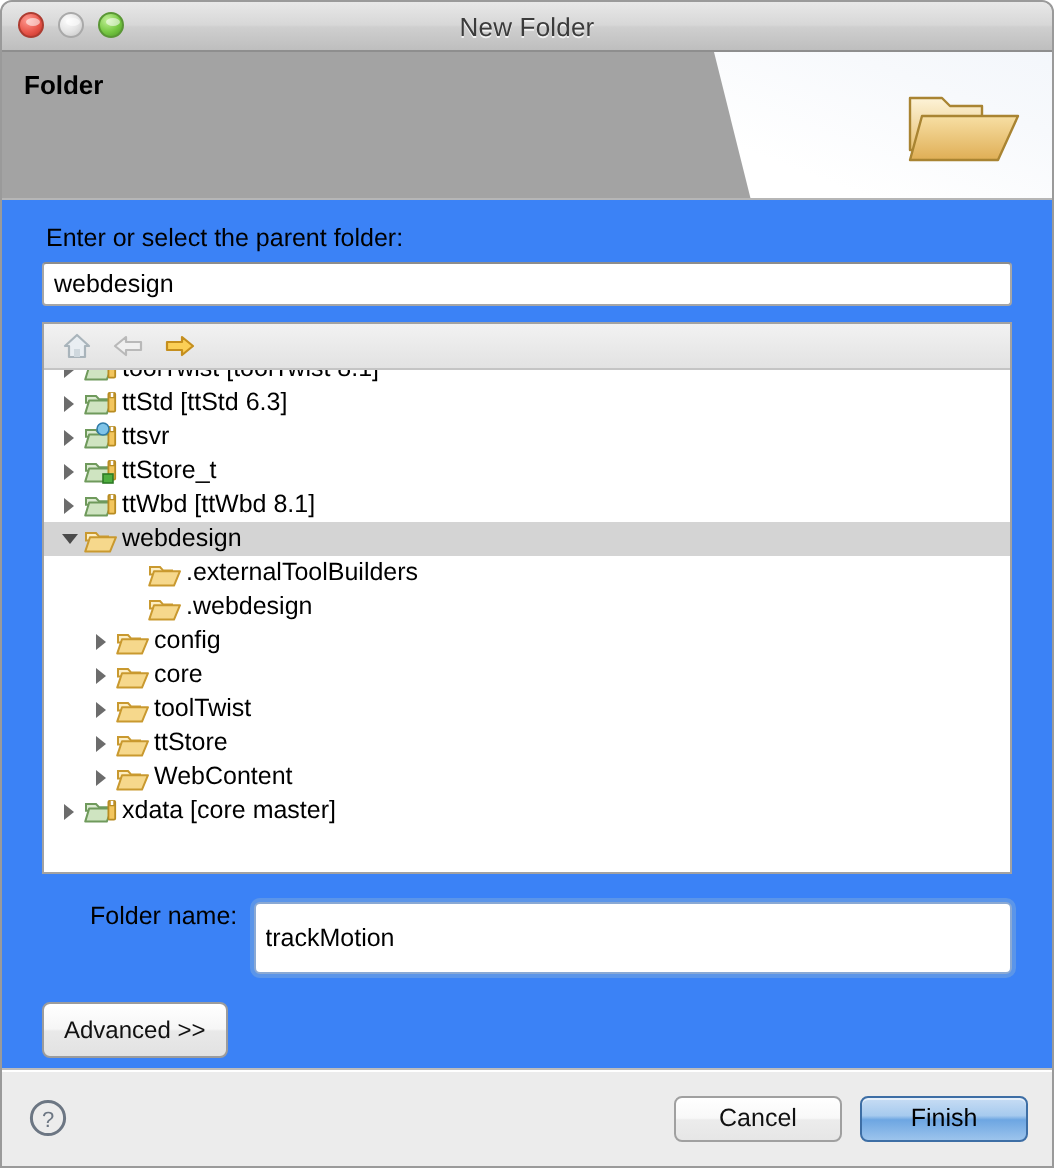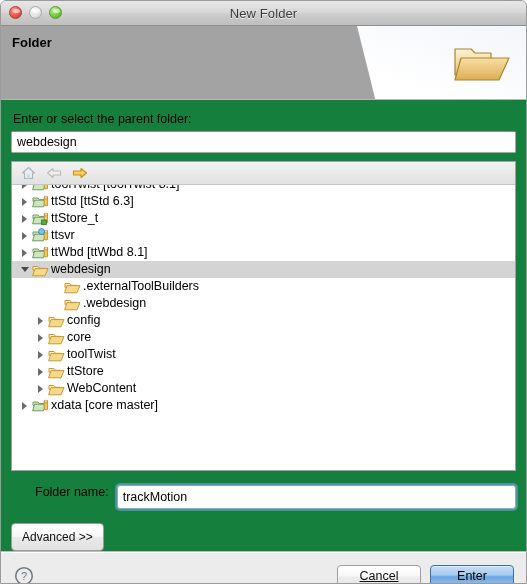--- a/index.html
+++ b/index.html
@@ -119,23 +119,23 @@
     position: absolute;
     right: 14px;
     top: 13px;
     width: 60px;
     height: 48px;
   }
 
   
   #body {
     flex: 1 1 auto;
-    background: #15803d;
+    background: #3b82f6;
     position: relative;
-    padding: 0 10px;
+    padding: 0 20px;
     box-sizing: border-box;
   }
 
   #parent-label {
     font-size: 12.5px;
     color: #000;
     margin: 12px 0 5px 2px;
   }
 
   input.txt {
@@ -149,21 +149,21 @@
     border: 1px solid #a6a6a6;
     border-top-color: #8d8d8d;
     border-radius: 2px;
     background: #fff;
     outline: none;
   }
 
   
   #tree-panel {
     margin-top: 8px;
-    height: 310px;
+    height: 276px;
     box-sizing: border-box;
     border: 1px solid #a2a2a2;
     background: #fff;
     display: flex;
     flex-direction: column;
     overflow: hidden;
   }
   #tree-toolbar {
     flex: 0 0 22px;
     background: linear-gradient(to bottom, #f2f2f2 0%, #e2e2e2 100%);
@@ -249,21 +249,21 @@
     margin-right: 8px;
     white-space: nowrap;
   }
   #name-field-wrap {
     position: relative;
     flex: 1 1 auto;
   }
   #name-input {
     box-sizing: border-box;
     width: 100%;
-    height: 24px;
+    height: 36px;
     font-family: "Liberation Sans", sans-serif;
     font-size: 12.5px;
     color: #000;
     padding: 0 5px;
     border: 1px solid #8aa9d4;
     border-radius: 3px;
     background: #fff;
     outline: none;
     box-shadow: 0 0 0 2px rgba(118,165,222,0.55);
   }
@@ -308,21 +308,20 @@
     padding: 0 14px;
     border-radius: 4px;
     margin-left: 9px;
     box-sizing: border-box;
   }
   .dlg-btn.normal {
     color: #111;
     border: 1px solid #a0a0a0;
     background: linear-gradient(to bottom, #ffffff 0%, #f8f8f8 48%, #ececec 52%, #e6e6e6 100%);
     box-shadow: 0 1px 0 rgba(255,255,255,0.8) inset;
-    text-decoration: underline;
   }
   .dlg-btn.default {
     color: #000;
     border: 1px solid #3d6ea5;
     background: linear-gradient(to bottom, #c8ddf4 0%, #a6caee 42%, #6da6e2 52%, #9cc4ec 100%);
     box-shadow: 0 1px 0 rgba(255,255,255,0.55) inset;
   }
 </style>
 </head>
 <body>
@@ -419,40 +418,40 @@
               <span style="flex: 0 0 6px;"></span>
               <span class="twisty closed">
                 <i></i>
               </span>
               <span class="ticon">
                 <svg width="17" height="15" viewBox="0 0 17 15">
                   <path d="M1 4 h5 l1.5 1.6 h4.5 v1.8 H1 Z" fill="#dcebd2" stroke="#6f9a5c" stroke-width="1"></path>
                   <path d="M2.6 6.2 h11.4 l-2.6 6.6 H0.6 Z" fill="#cfe4c1" stroke="#6f9a5c" stroke-width="1" stroke-linejoin="round"></path>
                   <rect x="12.2" y="2.4" width="3.4" height="9.4" rx="0.6" fill="#f3c65e" stroke="#b88c22" stroke-width="0.9"></rect>
                   <path d="M13 2.4 v2.4 h2 v-2.4" fill="#ffffff" stroke="#b88c22" stroke-width="0.7"></path>
-                  <rect x="9.5" y="9" width="5" height="4.5" fill="#4fae3f" stroke="#2d7a25" stroke-width="0.8"></rect>
-                </svg>
-              </span>
-              <span class="row-label">ttStore_t</span>
+                  <circle cx="9.5" cy="3.5" r="3" fill="#7fc4e8" stroke="#2f7ba8" stroke-width="0.8"></circle>
+                </svg>
+              </span>
+              <span class="row-label">ttsvr</span>
             </div>
             <div class="row">
               <span style="flex: 0 0 6px;"></span>
               <span class="twisty closed">
                 <i></i>
               </span>
               <span class="ticon">
                 <svg width="17" height="15" viewBox="0 0 17 15">
                   <path d="M1 4 h5 l1.5 1.6 h4.5 v1.8 H1 Z" fill="#dcebd2" stroke="#6f9a5c" stroke-width="1"></path>
                   <path d="M2.6 6.2 h11.4 l-2.6 6.6 H0.6 Z" fill="#cfe4c1" stroke="#6f9a5c" stroke-width="1" stroke-linejoin="round"></path>
                   <rect x="12.2" y="2.4" width="3.4" height="9.4" rx="0.6" fill="#f3c65e" stroke="#b88c22" stroke-width="0.9"></rect>
                   <path d="M13 2.4 v2.4 h2 v-2.4" fill="#ffffff" stroke="#b88c22" stroke-width="0.7"></path>
-                  <circle cx="9.5" cy="3.5" r="3" fill="#7fc4e8" stroke="#2f7ba8" stroke-width="0.8"></circle>
-                </svg>
-              </span>
-              <span class="row-label">ttsvr</span>
+                  <rect x="9.5" y="9" width="5" height="4.5" fill="#4fae3f" stroke="#2d7a25" stroke-width="0.8"></rect>
+                </svg>
+              </span>
+              <span class="row-label">ttStore_t</span>
             </div>
             <div class="row">
               <span style="flex: 0 0 6px;"></span>
               <span class="twisty closed">
                 <i></i>
               </span>
               <span class="ticon">
                 <svg width="17" height="15" viewBox="0 0 17 15">
                   <path d="M1 4 h5 l1.5 1.6 h4.5 v1.8 H1 Z" fill="#dcebd2" stroke="#6f9a5c" stroke-width="1"></path>
                   <path d="M2.6 6.2 h11.4 l-2.6 6.6 H0.6 Z" fill="#cfe4c1" stroke="#6f9a5c" stroke-width="1" stroke-linejoin="round"></path>
@@ -593,16 +592,16 @@
 
   <div id="footer">
     <div id="help-btn">
       <svg width="20" height="20" viewBox="0 0 20 20">
         <circle cx="10" cy="10" r="8.3" fill="none" stroke="#6c7683" stroke-width="1.5"></circle>
         <text x="10" y="14.4" text-anchor="middle" font-family="Liberation Sans, sans-serif" font-size="11" fill="#6c7683">?</text>
       </svg>
     </div>
     <div id="footer-spacer"></div>
     <button class="dlg-btn normal">Cancel</button>
-    <button class="dlg-btn default">Enter</button>
+    <button class="dlg-btn default">Finish</button>
   </div>
 
 </div>
 
 </body></html>

